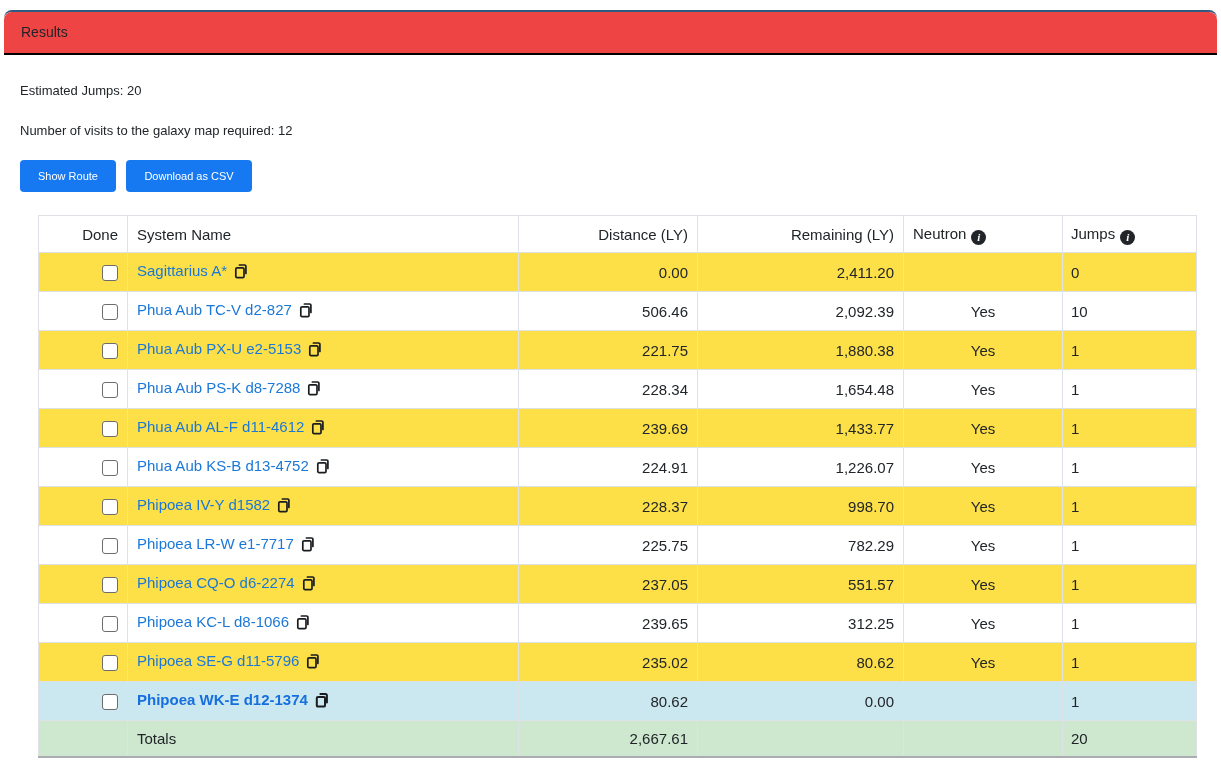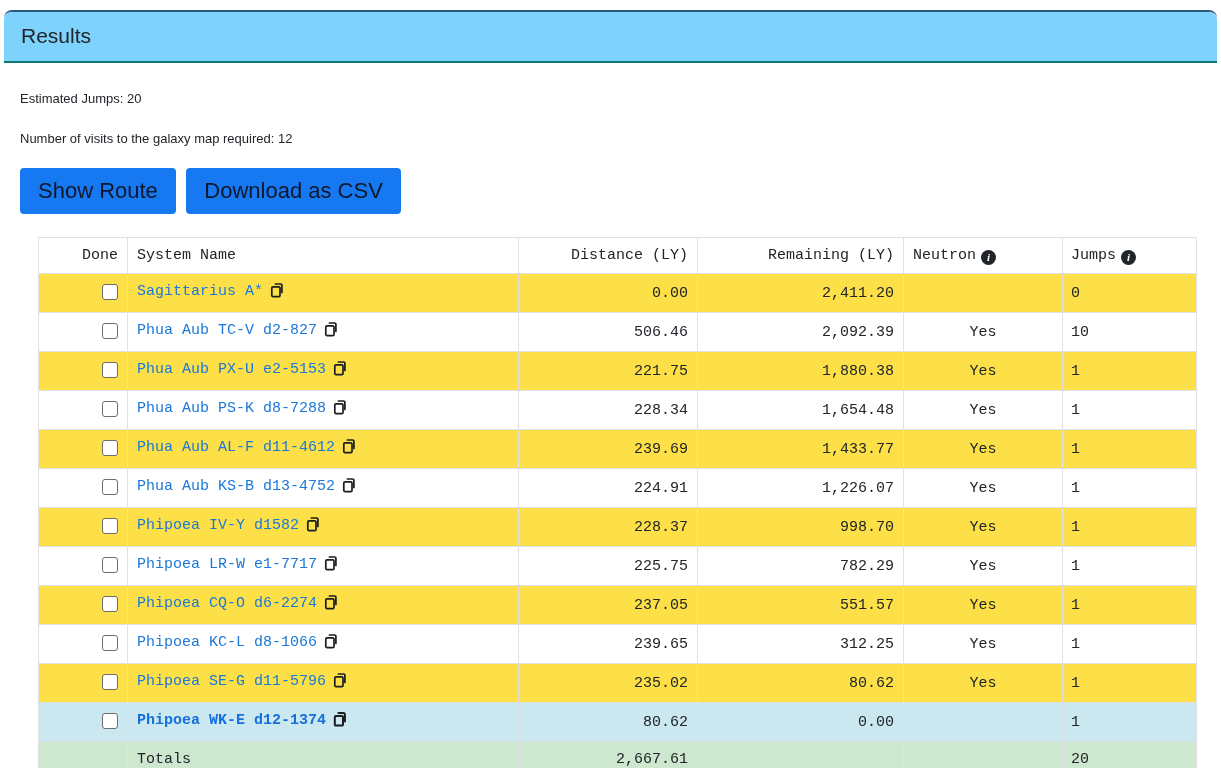--- a/index.html
+++ b/index.html
@@ -8,59 +8,59 @@
     background: #ffffff;
     font-family: "Liberation Sans", sans-serif;
     color: #212529;
   }
   .card {
     margin: 10px 4px 0 4px;
     border-top: 2px solid #2e5b7f;
     border-radius: 8px 8px 0 0;
   }
   .card-header {
-    background: #7dd3fc;
-    border-bottom: 2px solid #0f766e;
+    background: #ef4444;
+    border-bottom: 2px solid #000000;
     border-radius: 8px 8px 0 0;
     padding: 12px 17px 13px 17px;
-    font-size: 21px;
+    font-size: 14px;
     color: #212529;
   }
   .card-body { padding: 28px 16px 0 16px; }
   .summary-line { font-size: 13px; margin-bottom: 25px; color: #212529; }
   .btn-row { margin-top: -3px; margin-bottom: 23px; }
   .btn {
     display: inline-block;
     background: #1679f2;
-    color: #0f172a;
+    color: #ffffff;
     border: none;
     border-radius: 4px;
     font-family: "Liberation Sans", sans-serif;
-    font-size: 22px;
+    font-size: 11px;
     padding: 10px 18px;
     margin-right: 6px;
     cursor: pointer;
   }
   .table-wrap { margin-left: 18px; margin-right: 5px; }
   table {
     width: 100%;
     border-collapse: collapse;
     font-size: 15px;
     table-layout: fixed;
   }
   th, td {
     border: 1px solid #dee2e6;
     padding: 7px 9px;
     line-height: 21px;
     vertical-align: middle;
     overflow: hidden;
     white-space: nowrap;
   }
   th { font-weight: 400; color: #212529; }
-  tr { background: #ffffff; font-family: Liberation Mono, monospace; }
+  tr { background: #ffffff; }
   tr.stripe { background: #fde047; }
   tr.current { background: #cbe7ef; }
   tr.totals-row { background: #cde8ce; }
   tr.totals-row td { border-bottom: 2px solid #a9adb1; }
   .col-done   { width: 89px;  text-align: right; }
   .col-system { width: 391px; text-align: left; }
   .col-distance  { width: 179px; text-align: right; padding-left: 20px; }
   .col-remaining { width: 206px; text-align: right; }
   .col-neutron   { width: 159px; }
   th.col-neutron { text-align: left; }

